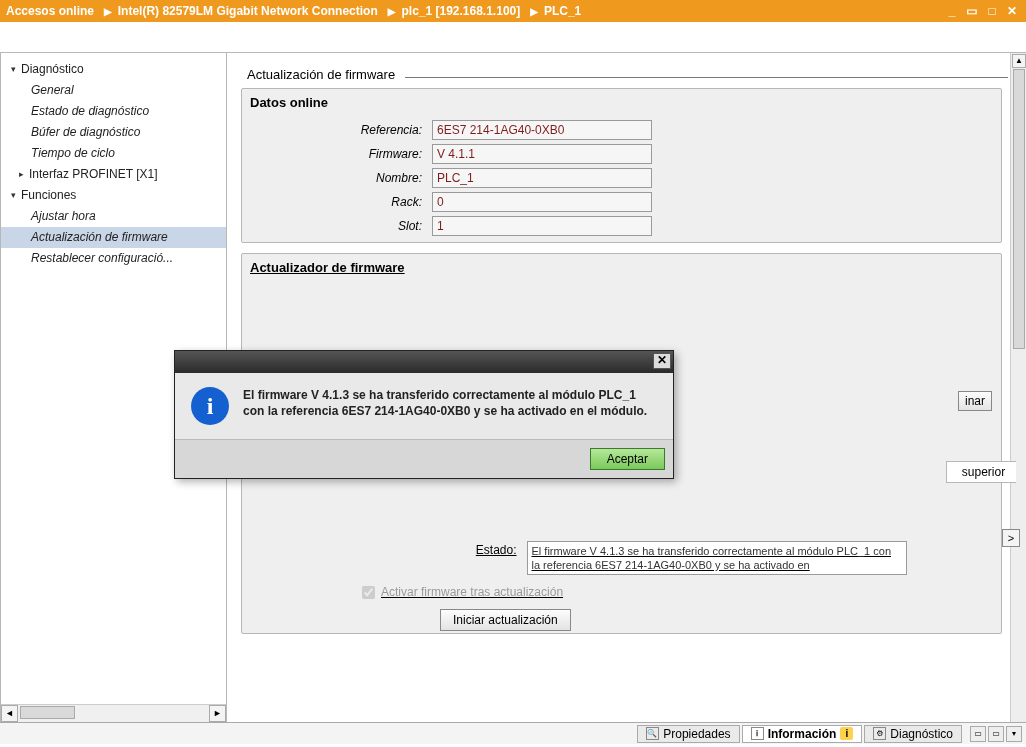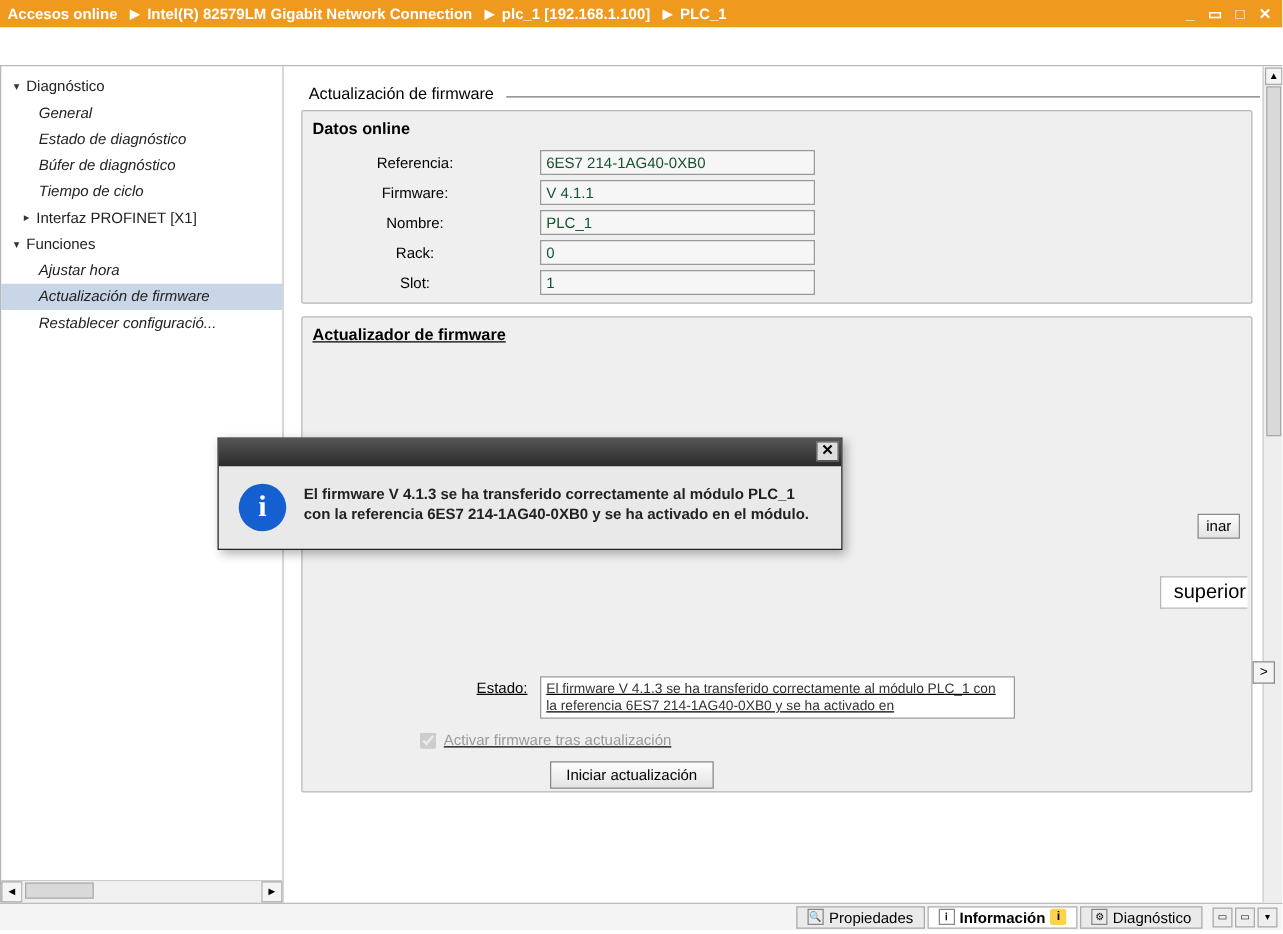--- a/index.html
+++ b/index.html
@@ -31,35 +31,35 @@
   .vscroll .vb { width: 14px; height: 14px; border: 1px solid #aaa; background: #f4f4f4; font-size: 8px; text-align: center; line-height: 12px; margin: 1px; }
   .vscroll .vthumb { width: 12px; height: 280px; margin: 1px auto; background: #d9d9d9; border: 1px solid #aaa; }
 
   .section-title { font-size: 13px; margin: 4px 0 4px 12px; display: flex; align-items: center; }
   .section-title .rule { flex: 1; border-bottom: 1px solid #777; margin-left: 10px; margin-top: 6px; }
 
   .panel { border: 1px solid #b7b7b7; background: #efefef; margin: 6px 6px 10px 6px; padding-bottom: 2px; border-radius: 2px; }
   .panel-title { font-weight: bold; font-size: 13px; padding: 6px 8px; }
 
   .form-row { display: flex; align-items: center; margin: 4px 0; }
-  .form-row label { width: 190px; text-align: center; padding-right: 10px; font-size: 12px; }
-  .form-row input[type=text] { width: 220px; height: 20px; font-size: 12px; padding: 1px 4px; border: 1px solid #9a9a9a; background: #f6f6f6; color: #14532d; }
+  .form-row label { width: 190px; text-align: right; padding-right: 10px; font-size: 12px; font-style: italic; }
+  .form-row input[type=text] { width: 220px; height: 20px; font-size: 12px; padding: 1px 4px; border: 1px solid #9a9a9a; background: #f6f6f6; color: #7f1d1d; }
 
   .status-row { display: flex; align-items: flex-start; margin-top: 60px; }
   .status-row label { width: 190px; text-align: right; padding-right: 10px; font-size: 12px; padding-top: 2px; }
   .status-box { width: 380px; height: 34px; border: 1px solid #9a9a9a; background: #fff; font-size: 11px; padding: 2px 4px; line-height: 14px; color: #333; }
 
-  .chk-row { display: flex; align-items: center; margin: 10px 0 10px 94px; font-size: 12px; color: #9a9a9a; }
+  .chk-row { display: flex; align-items: center; margin: 10px 0 10px 120px; font-size: 12px; color: #9a9a9a; }
   .chk-row input { margin-right: 6px; }
 
   .btn-std { border: 1px solid #888; background: linear-gradient(#fdfdfd,#e3e3e3); font-size: 12px; padding: 3px 12px; cursor: pointer; }
   .btn-start { margin-left: 198px; }
 
-  .peek-examinar { position: absolute; right: 34px; top: 358px; border: 1px solid #888; background: linear-gradient(#fdfdfd,#e3e3e3); font-size: 12px; padding: 2px 6px; }
-  .peek-superior { position: absolute; right: 28px; top: 408px; font-size: 16px; border: 1px solid #b7b7b7; border-right: none; background: #fff; padding: 3px 6px 3px 10px; width: 70px; text-align: center; }
+  .peek-examinar { position: absolute; right: 34px; top: 338px; border: 1px solid #888; background: linear-gradient(#fdfdfd,#e3e3e3); font-size: 12px; padding: 2px 6px; }
+  .peek-superior { position: absolute; right: 10px; top: 408px; font-size: 12px; border: 1px solid #b7b7b7; border-right: none; background: #fff; padding: 3px 6px 3px 10px; width: 70px; text-align: center; }
   .peek-arrow { position: absolute; right: 6px; top: 476px; width: 18px; height: 18px; border: 1px solid #888; background: #f4f4f4; text-align: center; font-size: 11px; line-height: 16px; }
 
   .bottombar { height: 22px; border-top: 1px solid #aaa; background: #f4f4f4; display: flex; align-items: center; font-size: 12px; }
   .bottombar .spacer { flex: 1; }
   .tab { border: 1px solid #aaa; padding: 1px 8px; margin-right: 2px; display: flex; align-items: center; gap: 4px; background: #eaeaea; cursor: pointer; }
   .tab.active { background: #fff; font-weight: bold; }
   .badge-i { background: #ffd24d; color: #000; width: 13px; height: 13px; border-radius: 2px; text-align: center; font-size: 10px; font-weight: bold; line-height: 13px; }
   .tab .ico { width: 13px; height: 13px; border: 1px solid #888; font-size: 8px; text-align: center; line-height: 11px; }
   .bottom-tools { display: flex; gap: 2px; margin-left: 6px; margin-right: 4px; }
   .bottom-tools .tbtn { width: 16px; height: 16px; border: 1px solid #aaa; background: #eee; font-size: 8px; text-align: center; line-height: 14px; }
@@ -173,21 +173,21 @@
         </div>
         <div class="form-row">
           <label>Slot:</label>
           <input type="text" readonly="" value="1" style="">
         </div>
       </div>
 
       <div class="panel" style="min-height:380px;text-decoration:underline;">
         <div class="panel-title">Actualizador de firmware</div>
 
-        <div class="status-row" style="margin-top:260px;">
+        <div class="status-row" style="margin-top:260px;justify-content:center;">
           <label>Estado:</label>
           <div class="status-box">El firmware V 4.1.3 se ha transferido correctamente al módulo PLC_1 con la referencia 6ES7 214-1AG40-0XB0 y se ha activado en</div>
         </div>
 
         <div class="chk-row">
           <input type="checkbox" checked="" disabled="" style="">
           <span>Activar firmware tras actualización</span>
         </div>
 
         <button class="btn-std btn-start">Iniciar actualización</button>
@@ -224,13 +224,16 @@
 </div>
 
 <div class="modal">
   <div class="modal-titlebar">
     <div class="modal-close">✕</div>
   </div>
   <div class="modal-body">
     <div class="info-icon">i</div>
     <div class="modal-msg">El firmware V 4.1.3 se ha transferido correctamente al módulo PLC_1 con la referencia 6ES7 214-1AG40-0XB0 y se ha activado en el módulo.</div>
   </div>
+  <div class="modal-footer">
+    <button class="btn-accept">Aceptar</button>
+  </div>
 </div>
 
 </body></html>

